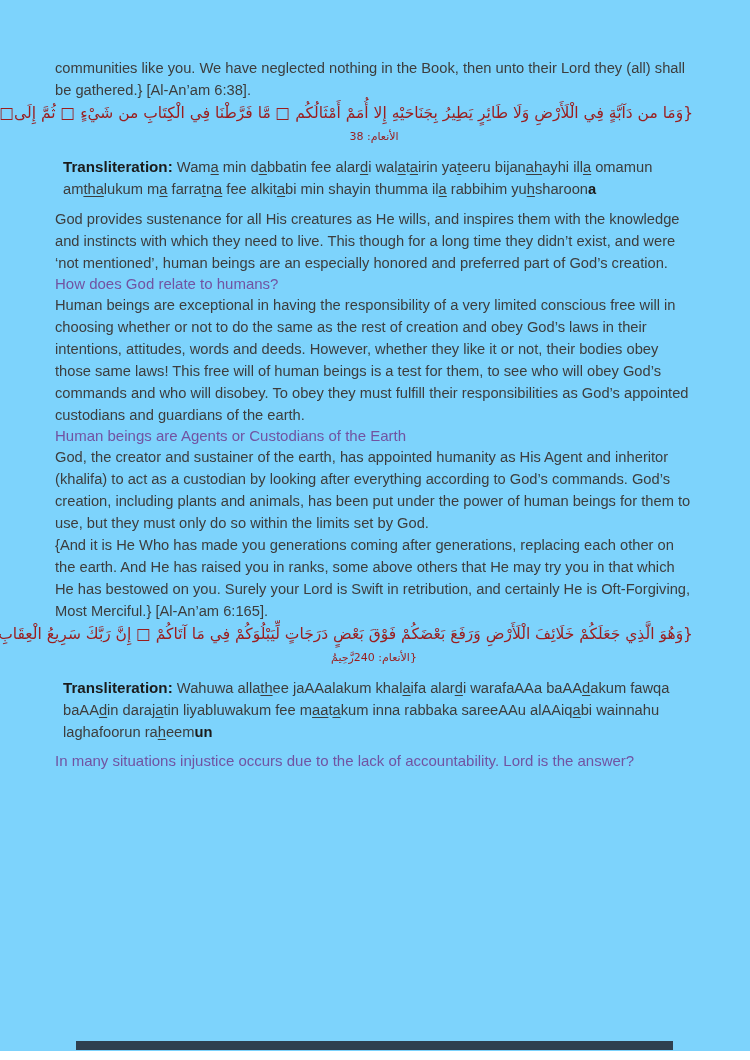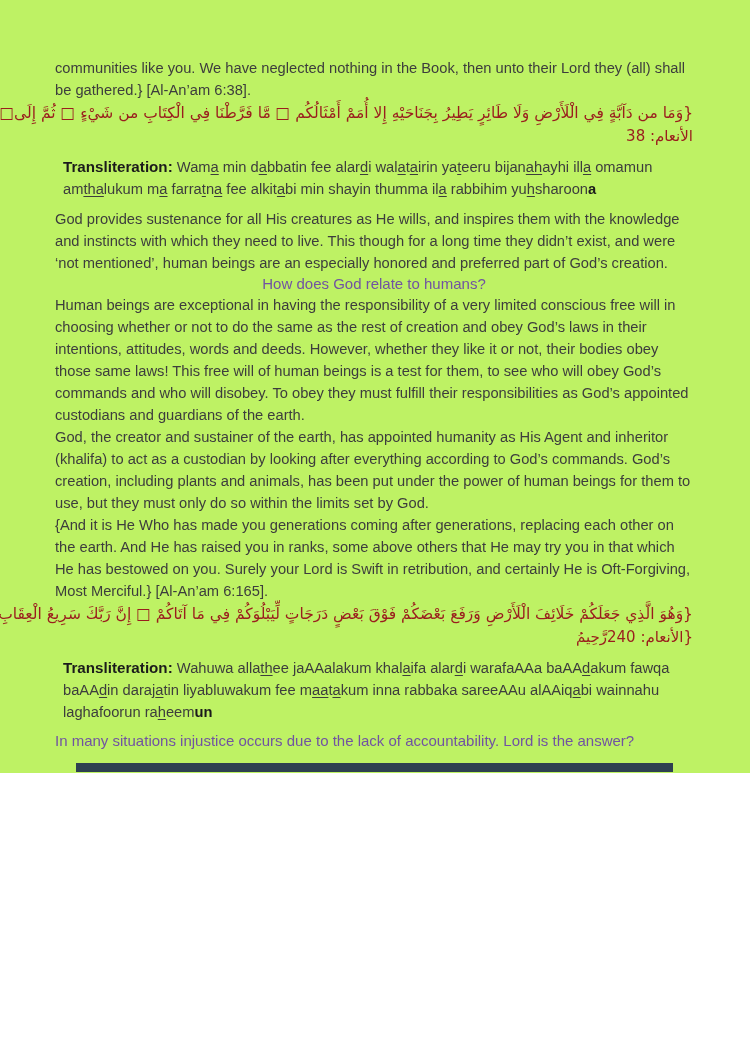--- a/index.html
+++ b/index.html
@@ -6,42 +6,42 @@
     margin: 0;
     padding: 0;
     width: 750px;
     height: 1060px;
     background: #ffffff;
     overflow: hidden;
   }
   .page {
     position: relative;
     width: 750px;
-    height: 773px;
-    background: #bef264;
+    height: 1051px;
+    background: #7dd3fc;
     font-family: "Liberation Sans", sans-serif;
     color: #3d3d3d;
   }
   .content {
     position: absolute;
     top: 57px;
     left: 55px;
     width: 638px;
   }
   p.body {
     margin: 0;
     font-size: 14.7px;
     line-height: 22px;
     color: #3d3d3d;
     text-align: left;
   }
   .mt-ar1   { margin-top: 22px; }
   .mt-tr1   { margin-top: 31px; }
   .mt-p2    { margin-top: 28px; }
-  .mt-h1    { margin-top: 41px; text-align: center; }
+  .mt-h1    { margin-top: 41px; }
   .mt-p3    { margin-top: 21px; }
   .mt-h2    { margin-top: 43px; }
   .mt-p4    { margin-top: 21px; }
   .mt-p5    { margin-top: 23px; }
   .mt-ar2   { margin-top: 25px; }
   .mt-tr2   { margin-top: 29px; }
   .mt-h3    { margin-top: 50px; }
   .mt-p6    { margin-top: 21px; }
   .heading {
     margin: 0;
@@ -57,22 +57,22 @@
   }
   .arabic-verse {
     direction: rtl;
     text-align: right;
     font-size: 15.5px;
     line-height: 24px;
     white-space: nowrap;
   }
   .arabic-ref {
     direction: ltr;
-    text-align: right;
-    font-size: 15px;
+    text-align: center;
+    font-size: 11px;
     line-height: 23px;
   }
   .translit {
     margin: 8px;
     font-size: 14.7px;
     line-height: 22px;
     color: #3d3d3d;
   }
   .translit strong {
     color: #1b1b1b;
@@ -107,20 +107,21 @@
       <strong>Transliteration:</strong>
       <span><span>Wam</span><span class="u">a</span><span> min d</span><span class="u">a</span><span>bbatin fee alar</span><span class="u">d</span><span>i wal</span><span class="u">a</span><span>t</span><span class="u">a</span><span>irin ya</span><span class="u">t</span><span>eeru bijan</span><span class="u">ah</span><span>ayhi ill</span><span class="u">a</span><span> omamun am</span><span class="u">tha</span><span>lukum m</span><span class="u">a</span><span> farra</span><span class="u">t</span><span>n</span><span class="u">a</span><span> fee alkit</span><span class="u">a</span><span>bi min shayin thumma il</span><span class="u">a</span><span> rabbihim yu</span><span class="u">h</span><span>sharoon</span><span class="b">a</span></span>
     </p>
 
     <p class="body mt-p2">God provides sustenance for all His creatures as He wills, and inspires them with the knowledge and instincts with which they need to live. This though for a long time they didn’t exist, and were ‘not mentioned’, human beings are an especially honored and preferred part of God’s creation.</p>
 
     <h2 class="heading mt-h1">How does God relate to humans?</h2>
 
     <p class="body mt-p3">Human beings are exceptional in having the responsibility of a very limited conscious free will in choosing whether or not to do the same as the rest of creation and obey God’s laws in their intentions, attitudes, words and deeds. However, whether they like it or not, their bodies obey those same laws! This free will of human beings is a test for them, to see who will obey God’s commands and who will disobey. To obey they must fulfill their responsibilities as God’s appointed custodians and guardians of the earth.</p>
 
+    <h2 class="heading mt-h2">Human beings are Agents or Custodians of the Earth</h2>
 
     <p class="body mt-p4">God, the creator and sustainer of the earth, has appointed humanity as His Agent and inheritor (khalifa) to act as a custodian by looking after everything according to God’s commands. God’s creation, including plants and animals, has been put under the power of human beings for them to use, but they must only do so within the limits set by God.</p>
 
     <p class="body mt-p5">{And it is He Who has made you generations coming after generations, replacing each other on the earth. And He has raised you in ranks, some above others that He may try you in that which He has bestowed on you. Surely your Lord is Swift in retribution, and certainly He is Oft-Forgiving, Most Merciful.} [Al-An’am 6:165].</p>
 
     <div class="arabic-block mt-ar2">
       <div class="arabic-verse">{وَهُوَ الَّذِي جَعَلَكُمْ خَلَائِفَ الْلَأَرْضِ وَرَفَعَ بَعْضَكُمْ فَوْقَ بَعْضٍ دَرَجَاتٍ لِّيَبْلُوَكُمْ فِي مَا آتَاكُمْ □ إِنَّ رَبَّكَ سَرِيعُ الْعِقَابِ وَإِنَّهُ لَغَفُورُ</div>
       <div class="arabic-ref"><span>الأنعام: 240</span><span>رَّحِيمُ}</span></div>
     </div>
 

